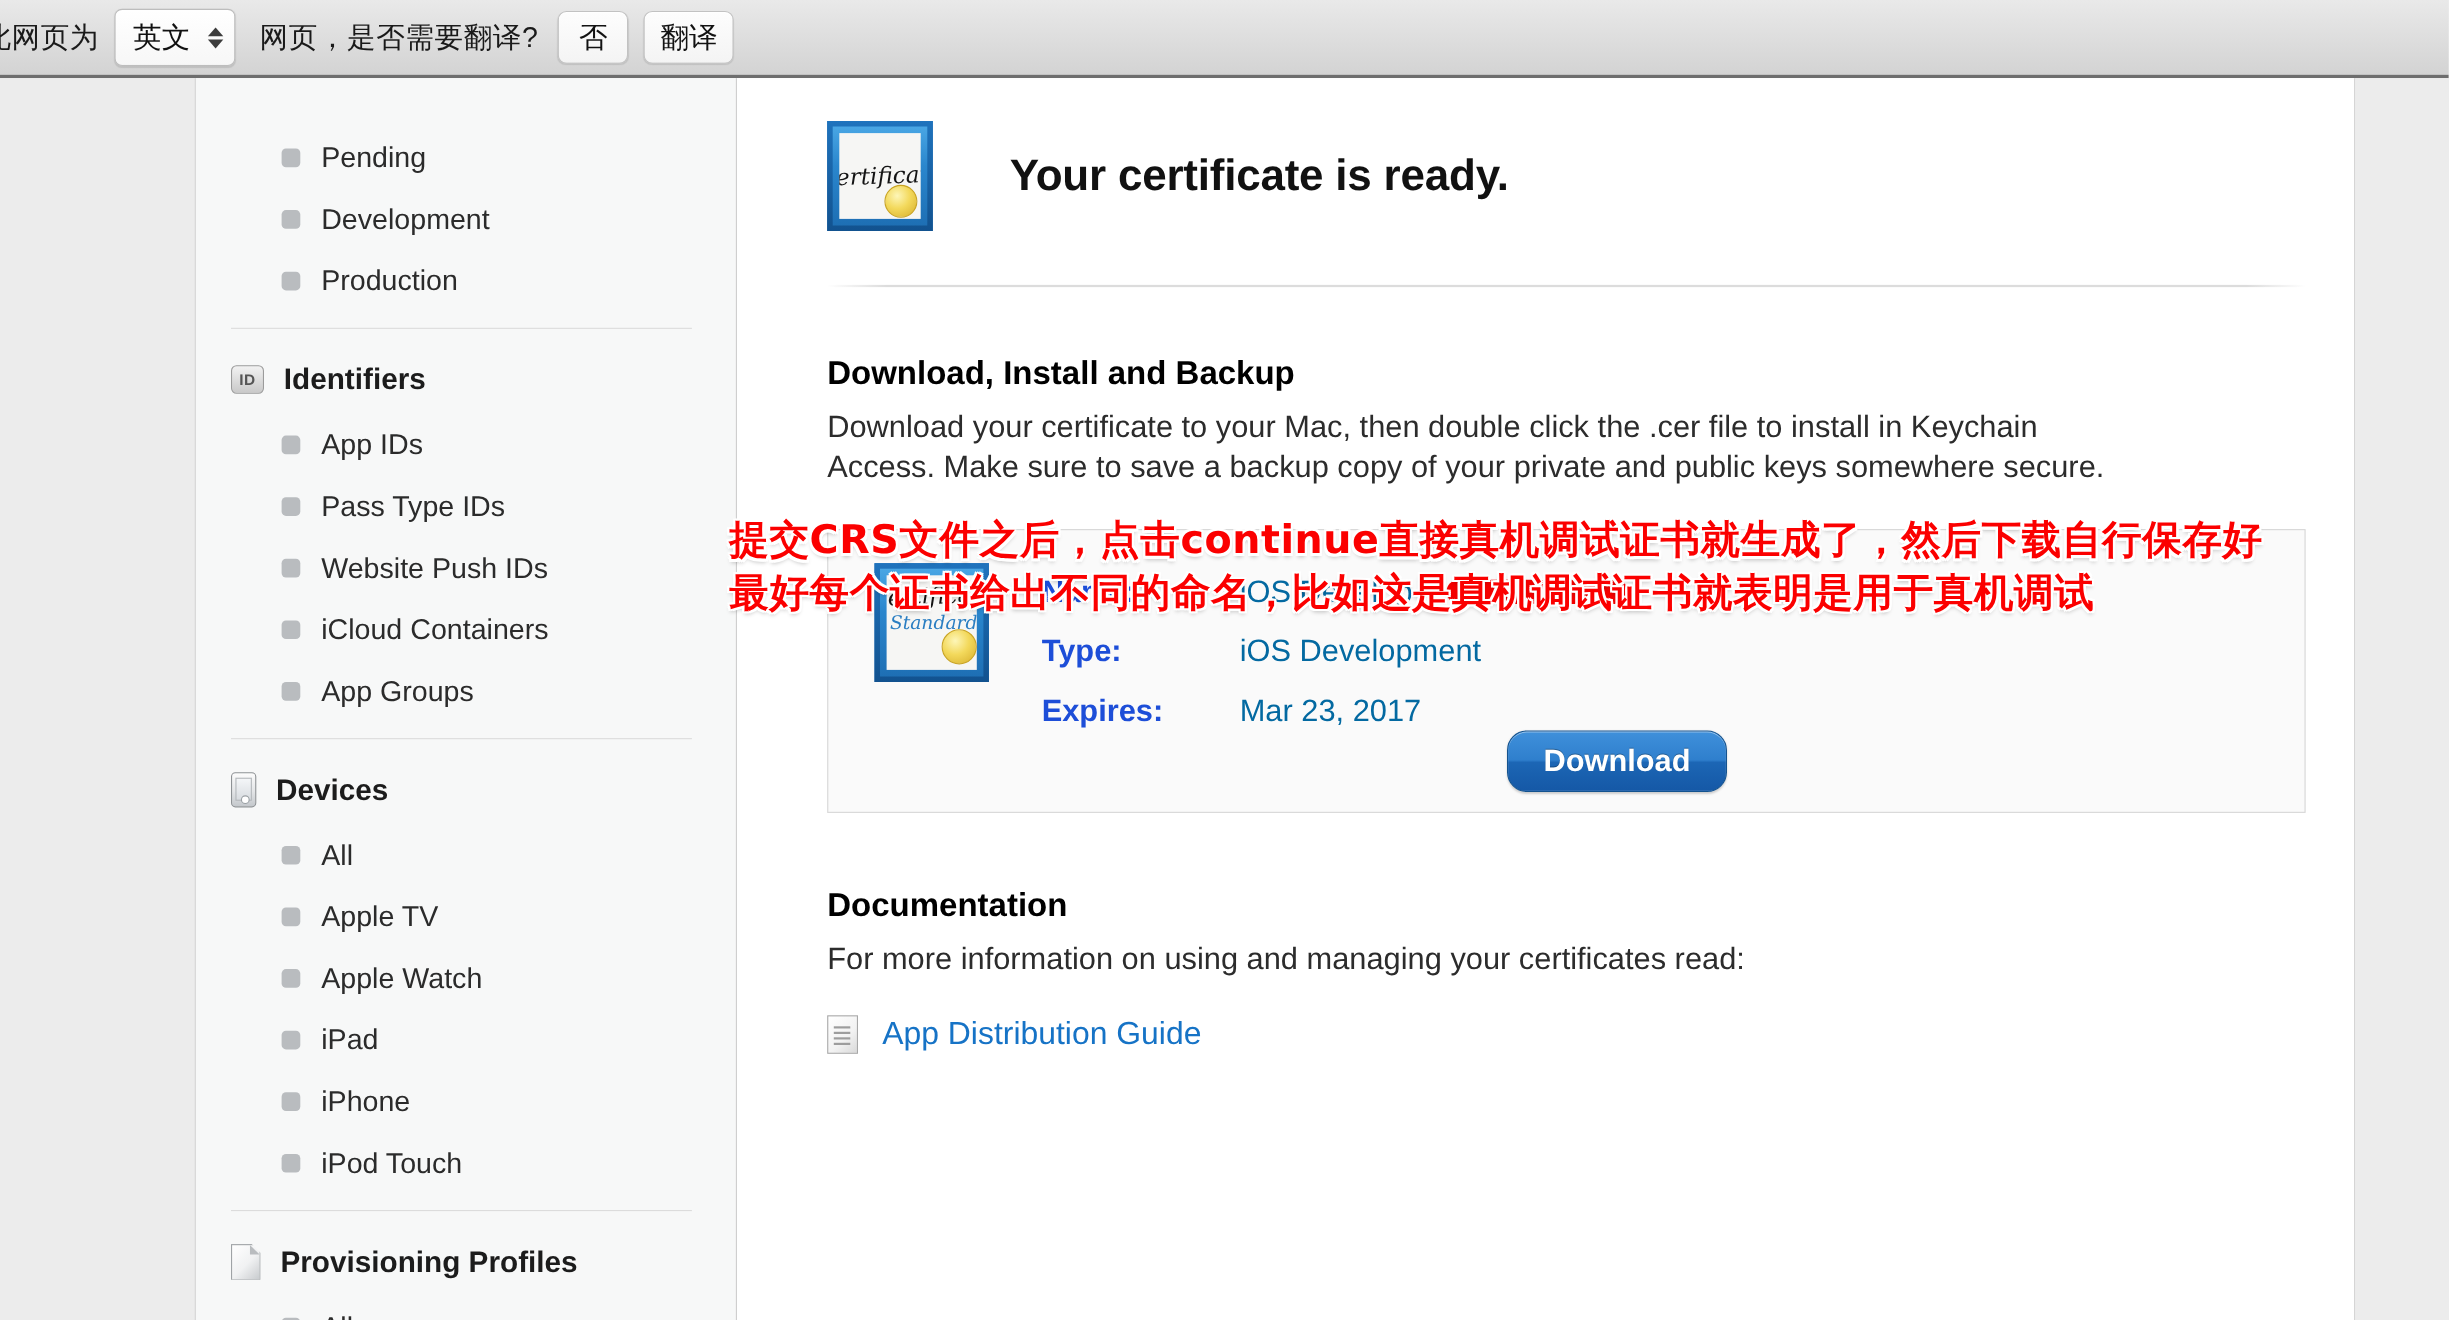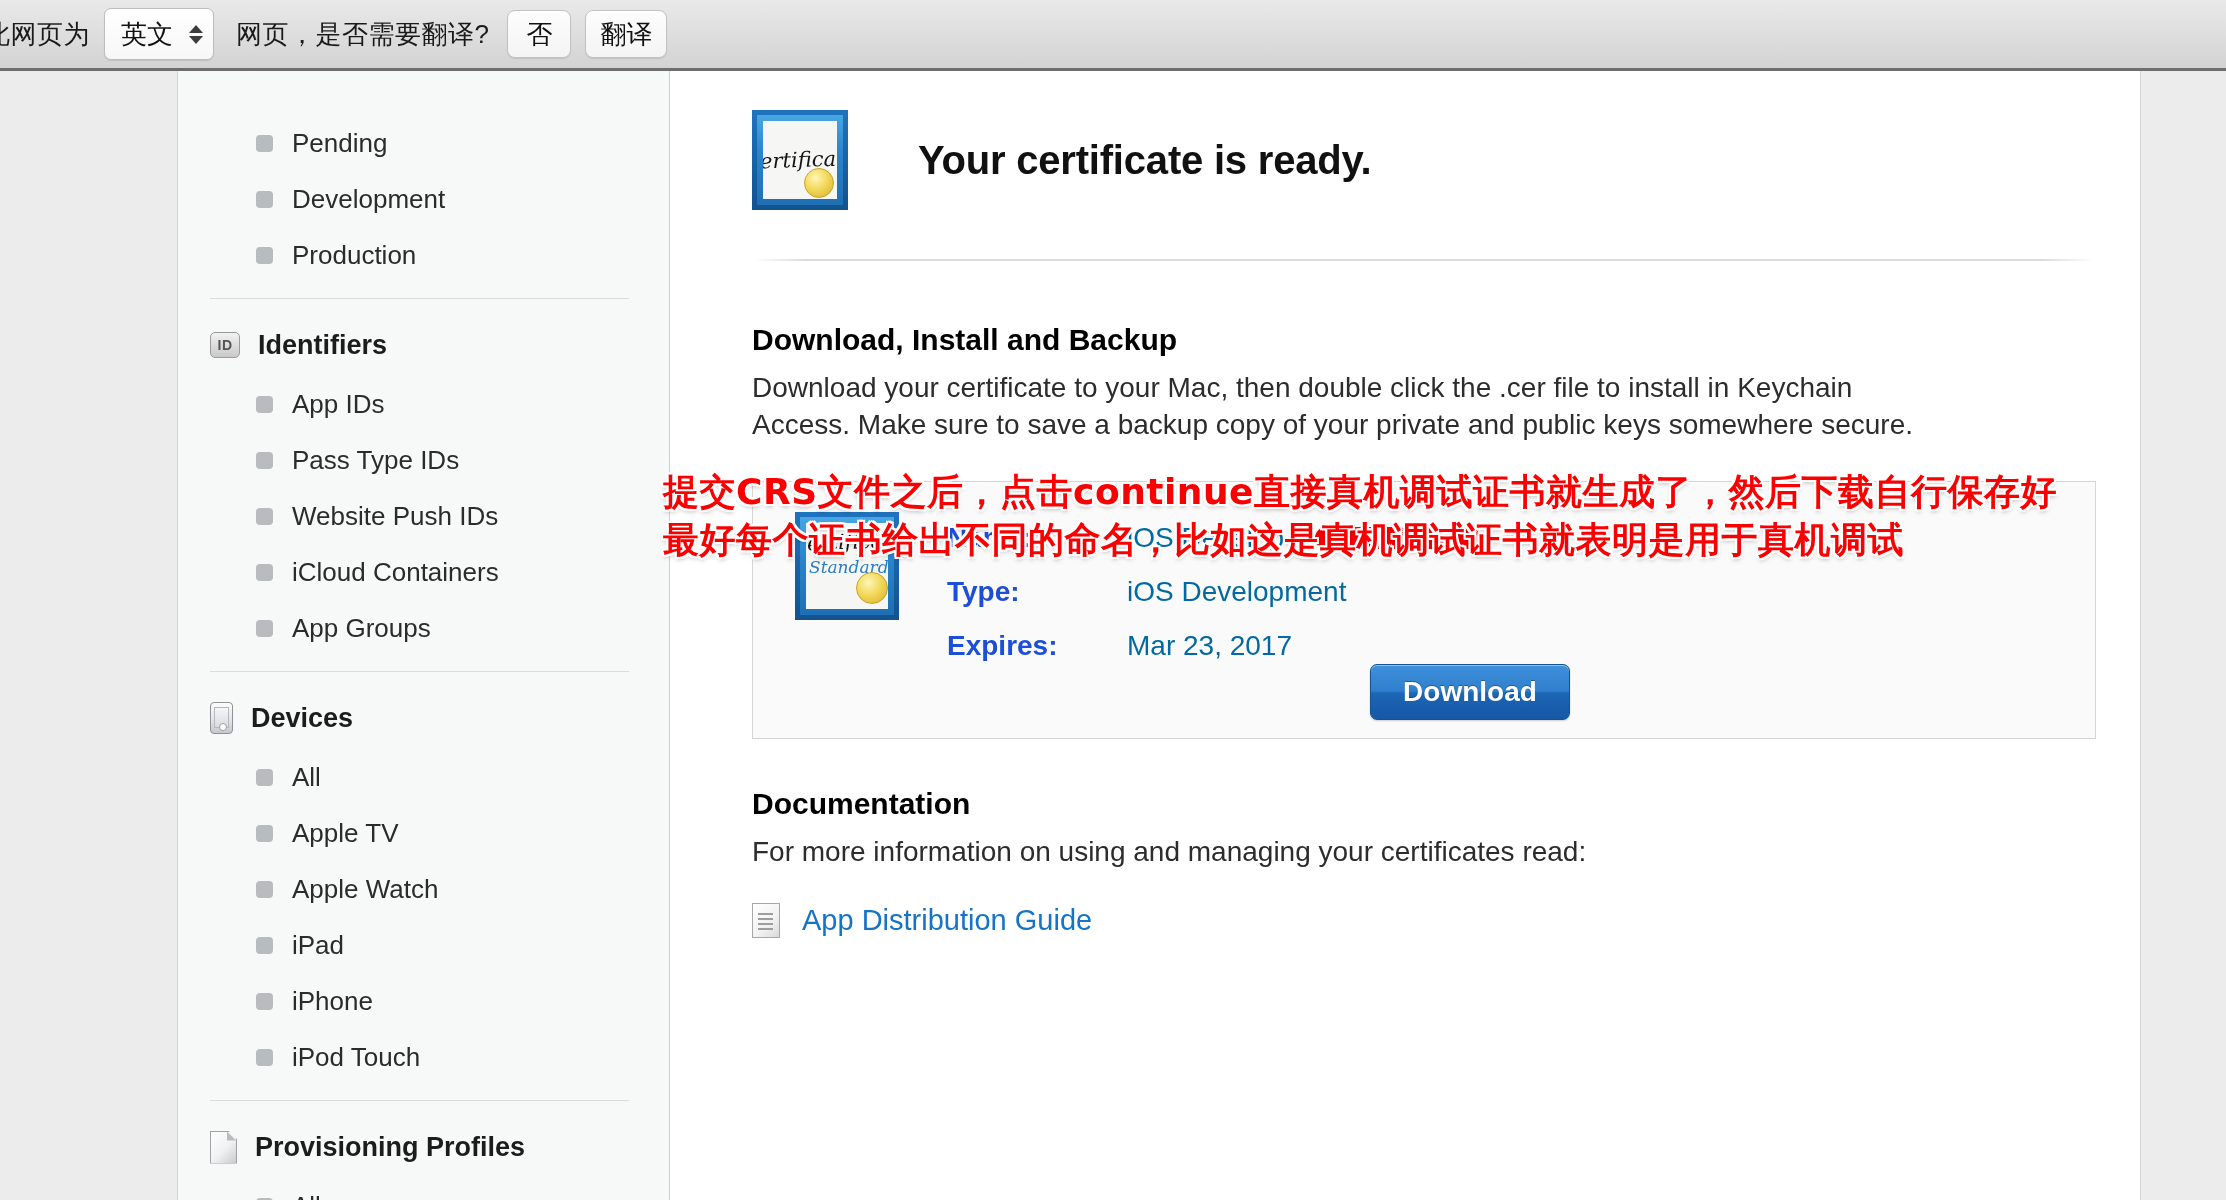--- a/index.html
+++ b/index.html
@@ -164,21 +164,21 @@
   .cert-fields { margin-left: 48px; margin-top: 10px; }
   .cert-row { display: flex; align-items: baseline; height: 54px; }
   .cert-label { width: 180px; font-size: 28px; font-weight: bold; color: #1d4ed8; }
   .cert-value { font-size: 28px; color: #0369a1; position: relative; }
   .redaction {
     position: absolute; left: 188px; top: 5px;
     width: 165px; height: 22px; background: #f40000; border-radius: 11px;
   }
   .btn-download {
     position: absolute; left: 617px; top: 182px;
-    width: 200px; height: 56px; border-radius: 7px;
+    width: 200px; height: 56px; border-radius: 18px;
     background: linear-gradient(to bottom, #3f90db 0%, #2f7fcd 48%, #1c66b5 52%, #1558a6 100%);
     border: 1px solid #14538f;
     box-shadow: inset 0 1px 0 rgba(255,255,255,.45), 0 1px 2px rgba(0,0,0,.18);
     color: #fff; font-size: 28px; font-weight: bold;
     display: flex; align-items: center; justify-content: center;
     text-shadow: 0 -1px 0 rgba(0,0,0,.30);
     cursor: default;
   }
 
   .doc-link-row { display: flex; align-items: center; margin-top: 32px; }
@@ -404,21 +404,21 @@
           </div>
           <div class="cert-row">
             <span class="cert-label">Expires:</span>
             <span class="cert-value">Mar 23, 2017</span>
           </div>
         </div>
 
         <div class="btn-download">Download</div>
       </div>
 
-      <div style="margin-top:48px;">
+      <div style="margin-top:68px;">
         <div class="sec-title">Documentation</div>
         <div class="sec-para" style="margin-top:12px;">For more information on using and managing your certificates read:</div>
         <div class="doc-link-row">
           <span class="ico-page">
               <i></i>
               <i></i>
               <i></i>
               <i></i>
             </span>
           <span class="doc-link">App Distribution Guide</span>

